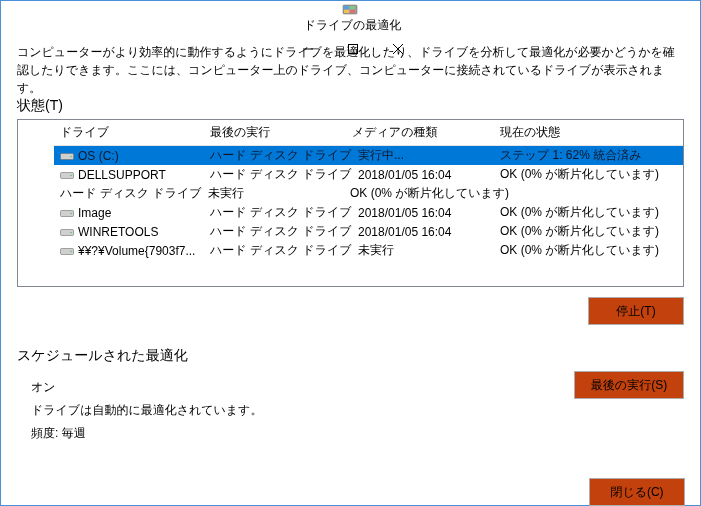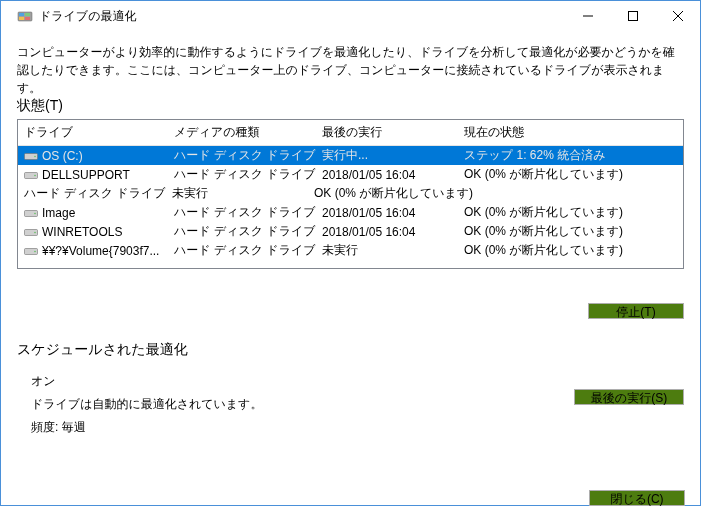--- a/index.html
+++ b/index.html
@@ -12,21 +12,22 @@
   height: 506px;
   overflow: hidden;
   border: 1px solid #4a90d9;
 }
 .titlebar {
   display: flex;
   align-items: center;
   height: 30px;
   background: #fff;
   color: #000;
-  padding-left: 16px;
+  padding-left: 4px;
+  flex-direction: column;
 }
 .titlebar .app-icon {
   width: 16px;
   height: 16px;
   margin-right: 6px;
 }
 .titlebar .title { flex: 1; font-size: 12px; }
 .titlebar .win-controls { display: flex; }
 .titlebar .win-btn {
   width: 45px;
@@ -38,43 +39,44 @@
   color: #000;
 }
 
 .content { padding: 12px 16px 0 16px; }
 .description { font-size: 12px; line-height: 1.5; }
 
 .section-label { font-size: 14px; margin-bottom: 4px; }
 
 .listview {
   border: 1px solid #828790;
-  height: 150px;
-  overflow: hidden;
-  background: #fff;
+  height: 168px;
+  overflow: hidden;
+  background: #fff;
+  padding-left: 36px;
 }
 .listview-header {
   display: flex;
   background: #fff;
   border-bottom: 1px solid #e5e5e5;
   font-size: 12px;
 }
 .listview-header .col {
   padding: 4px 6px;
   white-space: nowrap;
   overflow: hidden;
 }
 .listview-body { }
 .row {
   display: flex;
   font-size: 12px;
   align-items: center;
   height: 19px;
 }
-.row.selected { background: #0078d7; color: #e5e5e5; }
+.row.selected { background: #0078d7; color: #0f172a; }
 .row .cell {
   padding: 2px 6px;
   white-space: nowrap;
   overflow: hidden;
 }
 .c-drive { width: 150px; display: flex; align-items: center; gap: 4px; }
 .c-media { width: 148px; }
 .c-last  { width: 142px; }
 .c-state { flex: 1; }
 
@@ -85,28 +87,27 @@
 }
 
 .button-row {
   display: flex;
   justify-content: flex-end;
   margin-top: 10px;
   gap: 6px;
 }
 .btn {
   min-width: 96px;
-  height: 16px;
-  background: #4d7c0f;
+  height: 28px;
+  background: #c2410c;
   border: 1px solid #adadad;
   font-size: 12px;
   font-family: inherit;
   cursor: default;
   padding: 0 12px;
-  margin-top: 24px;
 }
 
 .schedule-section { margin-top: 22px; }
 .schedule-body { padding-left: 14px; margin-top: 8px; }
 .schedule-body .line { margin-bottom: 6px; }
 .schedule-row {
   display: flex;
   justify-content: space-between;
   align-items: flex-start;
   margin-top: 6px;
@@ -156,22 +157,22 @@
 </div>
 
 <div class="content">
   <div class="description">コンピューターがより効率的に動作するようにドライブを最適化したり、ドライブを分析して最適化が必要かどうかを確認したりできます。ここには、コンピューター上のドライブ、コンピューターに接続されているドライブが表示されます。</div>
 
   <div class="section-label">状態(T)</div>
 
   <div class="listview">
     <div class="listview-header">
       <div class="col c-drive">ドライブ</div>
+      <div class="col c-last">最後の実行</div>
       <div class="col c-media">メディアの種類</div>
-      <div class="col c-last">最後の実行</div>
       <div class="col c-state">現在の状態</div>
     </div>
     <div class="listview-body" id="listview-body">
         <div class="row selected">
           <div class="cell c-drive">
             <span class="drive-icon">
               <svg viewBox="0 0 14 10" width="14" height="10">
                 <rect x="0.5" y="2.5" width="13" height="6" rx="1" fill="#d0d0d0" stroke="#707070" stroke-width="0.6"></rect>
                 <circle cx="11" cy="5.5" r="0.8" fill="#60c060"></circle>
               </svg>

